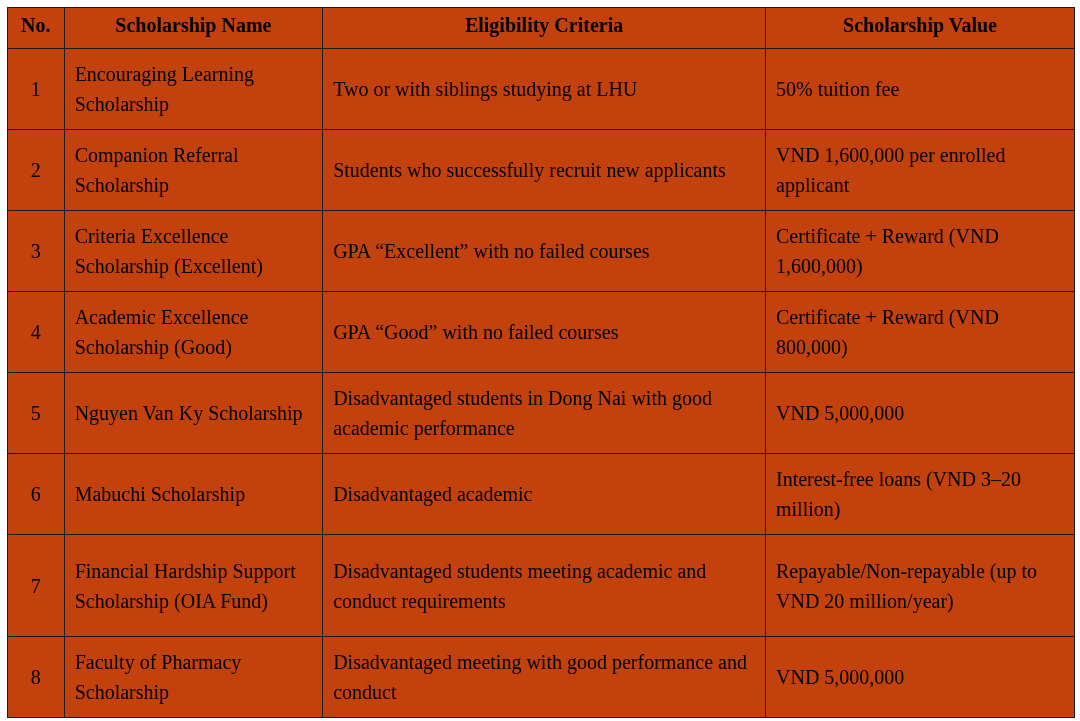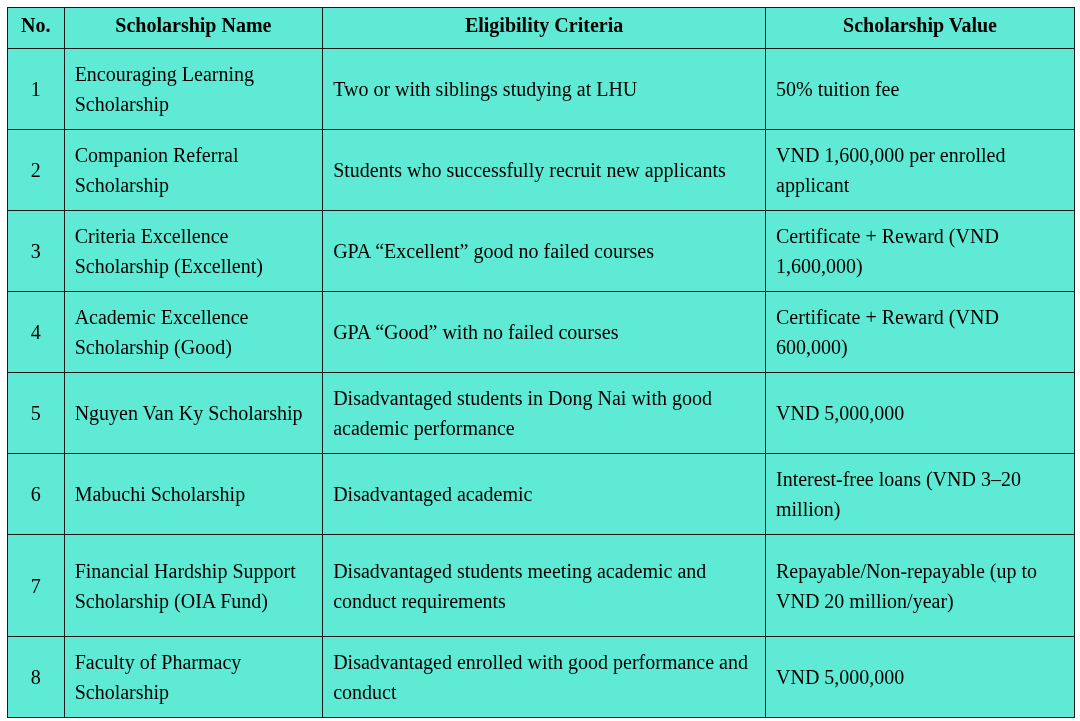--- a/index.html
+++ b/index.html
@@ -16,21 +16,21 @@
     border-collapse: collapse;
     width: 1068px;
     table-layout: fixed;
   }
   table.scholarship-table th,
   table.scholarship-table td {
     border: 1.5px solid #1a1a1a;
     font-size: 20px;
     line-height: 1.5;
     vertical-align: middle;
-    background: #5eead4;
+    background: #c2410c;
   }
   th.col-no    { width: 55px;  }
   th.col-name  { width: 251px; }
   th.col-elig  { width: 430px; }
   th.col-value { width: 300px; }
   thead th {
     font-weight: bold;
     text-align: center;
     height: 37px;
     padding: 2px 6px 8px 6px;
@@ -64,28 +64,28 @@
       </tr>
       <tr class="r-std">
         <td class="cell-no">2</td>
         <td class="cell-name">Companion Referral Scholarship</td>
         <td class="cell-elig">Students who successfully recruit new applicants</td>
         <td class="cell-value">VND 1,600,000 per enrolled applicant</td>
       </tr>
       <tr class="r-std">
         <td class="cell-no">3</td>
         <td class="cell-name">Criteria Excellence Scholarship (Excellent)</td>
-        <td class="cell-elig">GPA “Excellent” good no failed courses</td>
+        <td class="cell-elig">GPA “Excellent” with no failed courses</td>
         <td class="cell-value">Certificate + Reward (VND 1,600,000)</td>
       </tr>
       <tr class="r-std">
         <td class="cell-no">4</td>
         <td class="cell-name">Academic Excellence Scholarship (Good)</td>
         <td class="cell-elig">GPA “Good” with no failed courses</td>
-        <td class="cell-value">Certificate + Reward (VND 600,000)</td>
+        <td class="cell-value">Certificate + Reward (VND 800,000)</td>
       </tr>
       <tr class="r-std">
         <td class="cell-no">5</td>
         <td class="cell-name">Nguyen Van Ky Scholarship</td>
         <td class="cell-elig">Disadvantaged students in Dong Nai with good academic performance</td>
         <td class="cell-value">VND 5,000,000</td>
       </tr>
       <tr class="r-std">
         <td class="cell-no">6</td>
         <td class="cell-name">Mabuchi Scholarship</td>
@@ -94,18 +94,18 @@
       </tr>
       <tr class="r-tall">
         <td class="cell-no">7</td>
         <td class="cell-name">Financial Hardship Support Scholarship (OIA Fund)</td>
         <td class="cell-elig">Disadvantaged students meeting academic and conduct requirements</td>
         <td class="cell-value">Repayable/Non-repayable (up to VND 20 million/year)</td>
       </tr>
       <tr class="r-std">
         <td class="cell-no">8</td>
         <td class="cell-name">Faculty of Pharmacy Scholarship</td>
-        <td class="cell-elig">Disadvantaged enrolled with good performance and conduct</td>
+        <td class="cell-elig">Disadvantaged meeting with good performance and conduct</td>
         <td class="cell-value">VND 5,000,000</td>
       </tr>
     </tbody>
   </table>
 </div>
 
 </body></html>

